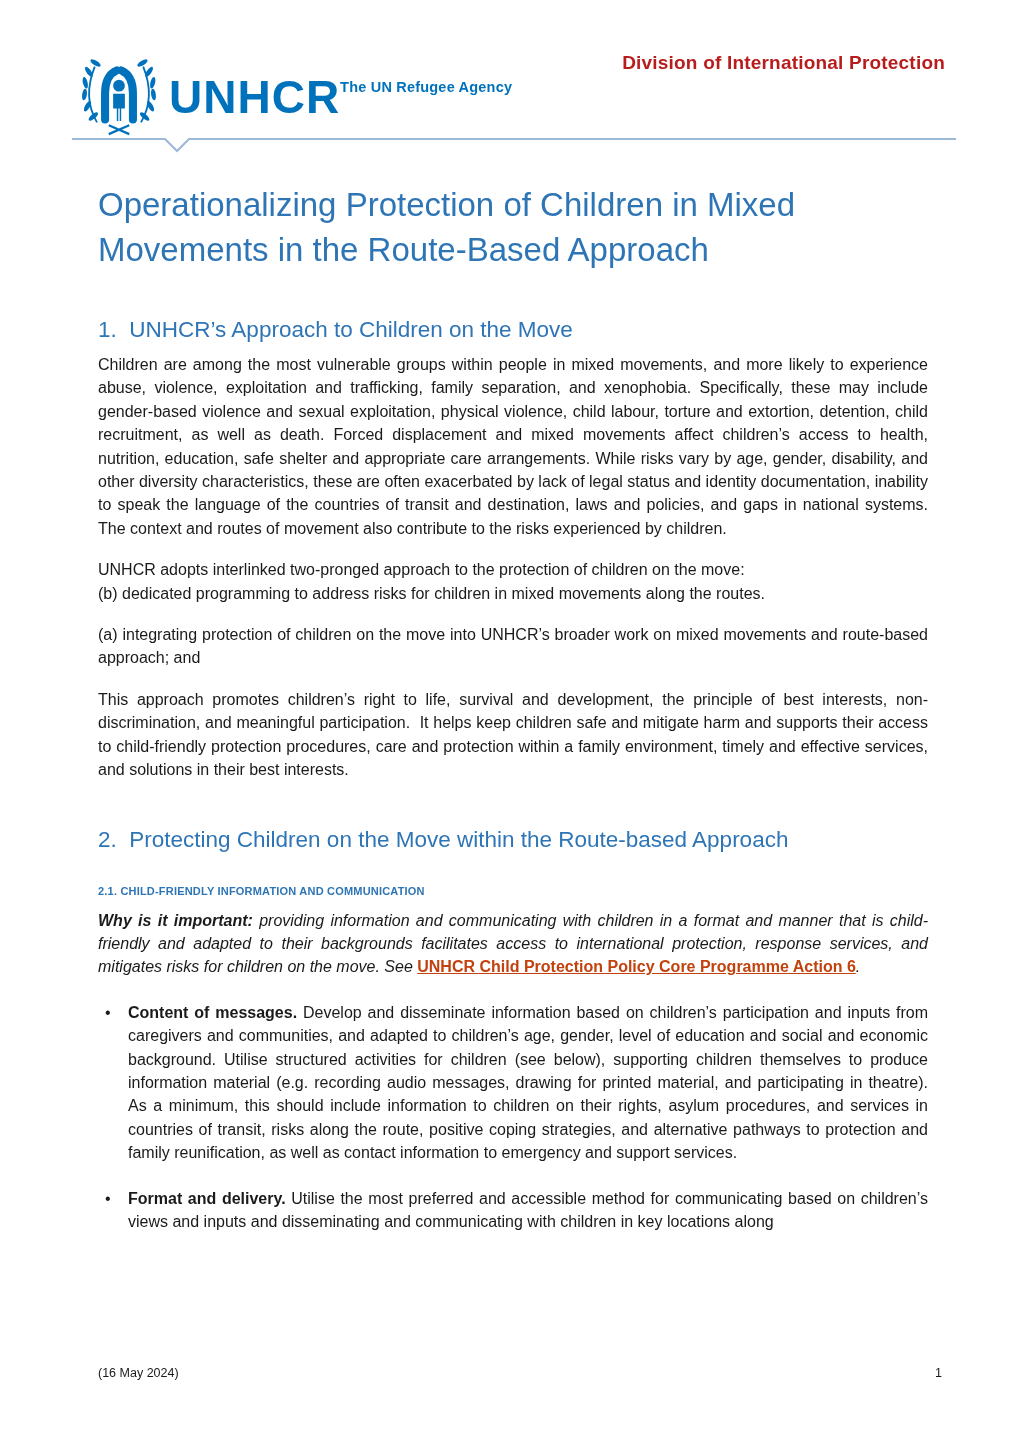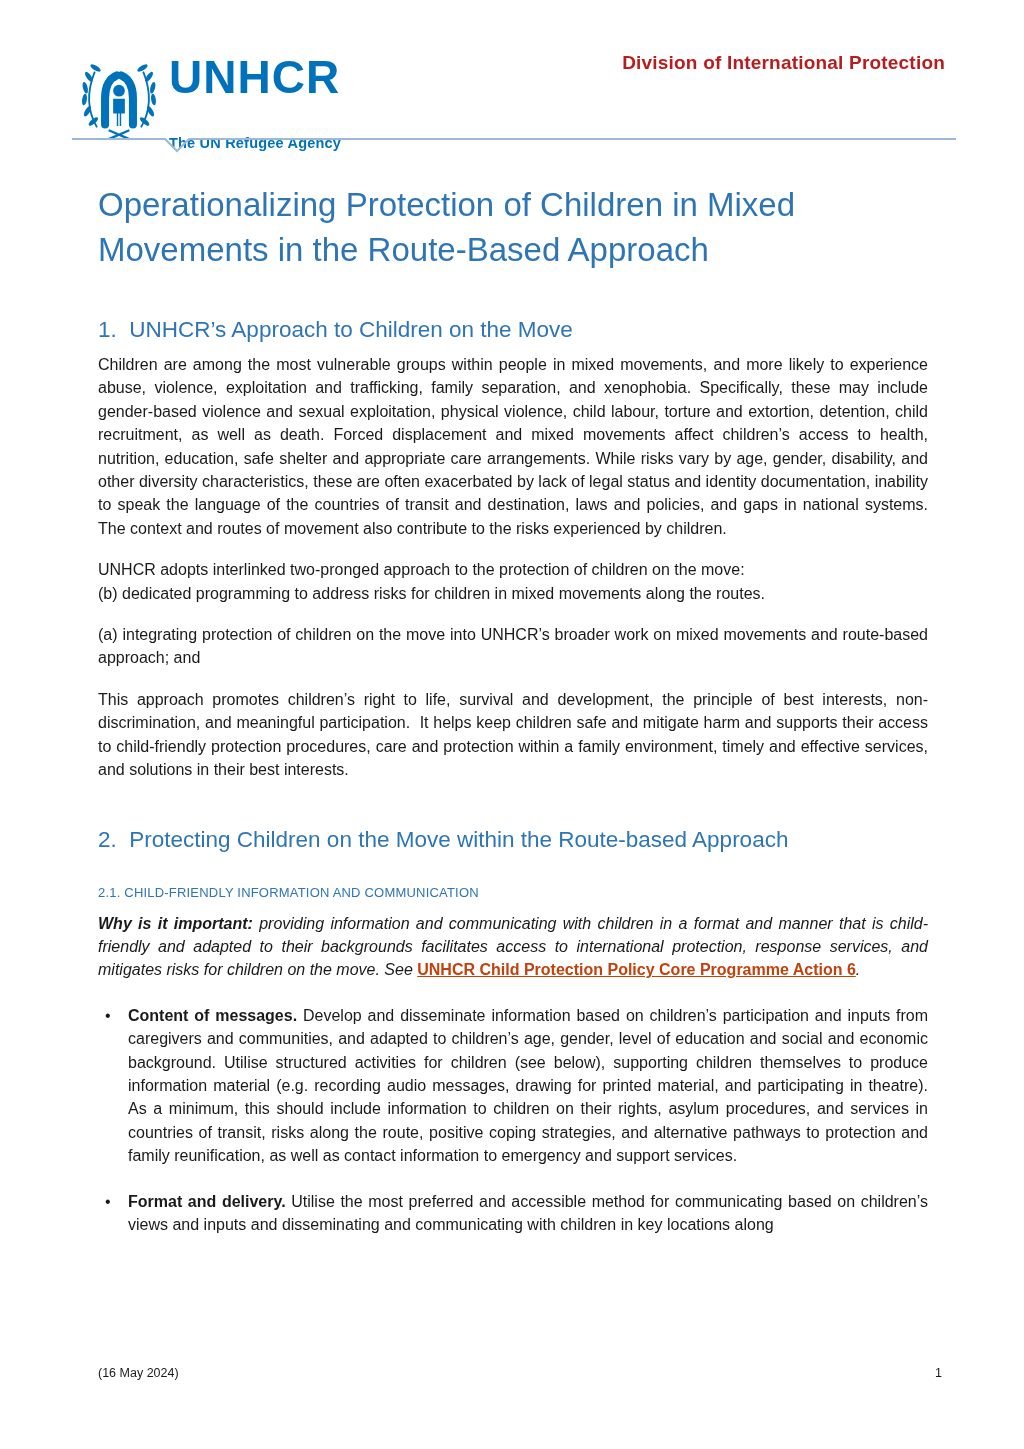--- a/index.html
+++ b/index.html
@@ -12,21 +12,21 @@
     color:#1a1a1a;
     overflow:hidden;
   }
   
   .header {
     position:absolute; top:52px; left:75px; right:79px;
     display:flex; justify-content:space-between; align-items:flex-start;
   }
   .logo { display:flex; align-items:center; gap:6px; }
   .emblem svg { width:88px; height:88px; display:block; }
-  .wordmark { display:flex; flex-direction:column; justify-content:center; margin-top:4px;gap:32px; }
+  .wordmark { display:flex; flex-direction:row; justify-content:center; margin-top:4px; }
   .wordmark .name {
     font-size:46px; font-weight:bold; color:#0072BC;
     line-height:0.95; letter-spacing:1px;
   }
   .wordmark .tagline {
     font-size:14.5px; font-weight:bold; color:#0072BC; margin-top:3px; letter-spacing:0.2px;
   }
   .division {
     font-size:19px; font-weight:bold; color:#b91c1c; letter-spacing:0.2px;
   }
@@ -37,21 +37,21 @@
   .content { position:absolute; left:98px; top:182px; width:830px; }
   .doc-title {
     font-size:33px; font-weight:400; color:#2E75B6;
     line-height:45px; margin:0;
   }
   .sec-heading {
     font-size:22.5px; font-weight:400; color:#2E75B6;
     margin:44px 0 10px 0; line-height:1.2;
   }
   .sub-heading {
-    font-size:13px; font-weight:normal; color:#2E75B6;
+    font-size:11px; font-weight:bold; color:#2E75B6;
     margin:32px 0 12px 0; letter-spacing:0.2px;
   }
   .body-p {
     font-size:16px; line-height:23.4px; text-align:justify;
     margin:0 0 0 0;
   }
   .gap { margin-top:18px; }
   .why { font-style:italic; }
   .why .lead { font-weight:bold; }
   .why a.doc-link {

